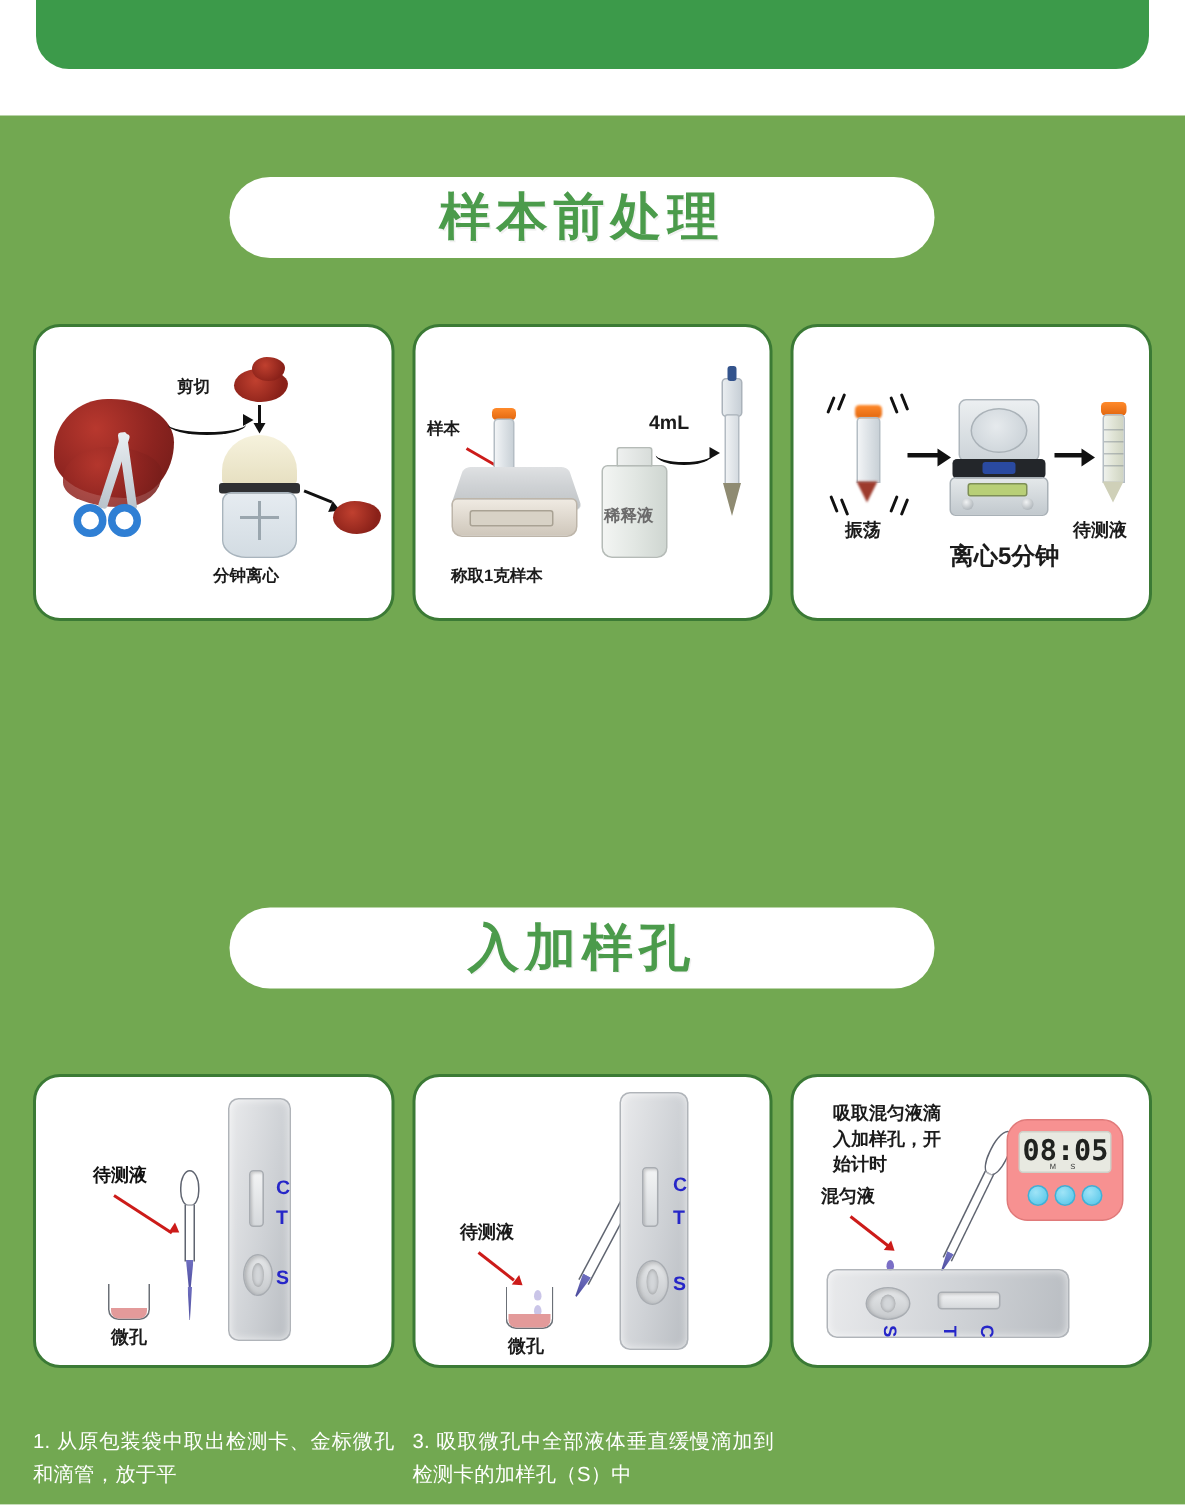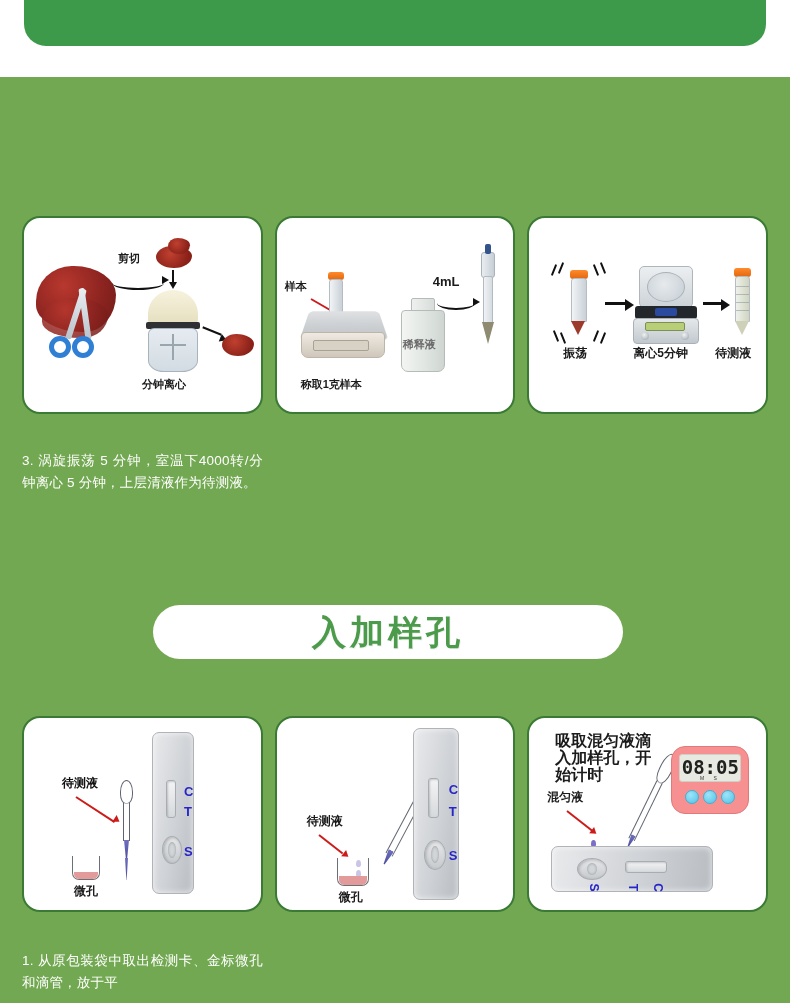--- a/index.html
+++ b/index.html
@@ -221,20 +221,23 @@
 <body>
 
 <div class="page">
 
   <div class="top-banner">
     
   </div>
 
   <div class="green-body"></div>
 
+  <div class="pill" id="pill1">
+    <span class="pill-text">样本前处理</span>
+  </div>
 
   <div class="card-row" id="row1">
 
     <div class="card">
       <div class="scene">
 
         <div class="meat" style="left:12px; top:48px; width:80px; height:66px;"></div>
         <div class="meat" style="left:18px; top:80px; width:66px; height:40px; opacity:.85;"></div>
 
         <div class="sc-blade" style="left:49px; top:70px; width:6px; height:52px; transform:rotate(18deg);"></div>
@@ -316,39 +319,38 @@
         <div class="arrowhead" style="left:96px; top:81px; border-left-width:9px; border-top-width:6px; border-bottom-width:6px;"></div>
 
         <div class="cf-top" style="left:110px; top:48px; width:54px; height:42px;"></div>
         <div class="cf-disc" style="left:118px; top:54px; width:38px; height:30px;"></div>
         <div class="cf-blackband" style="left:106px; top:88px; width:62px; height:13px;"></div>
         <div class="cf-screen" style="left:126px; top:90px; width:22px; height:8px;"></div>
         <div class="cf-base" style="left:104px; top:100px; width:66px; height:26px;"></div>
         <div class="cf-panel" style="left:116px; top:104px; width:40px; height:9px;"></div>
         <div class="cf-knob" style="left:112px; top:114px; width:8px; height:8px;"></div>
         <div class="cf-knob" style="left:152px; top:114px; width:8px; height:8px;"></div>
-        <div class="lbl" style="left:104px; top:128px; font-size:12px;">离心5分钟</div>
+        <div class="lbl" style="left:104px; top:144px; font-size:16px;">离心5分钟</div>
 
         <div class="arr-line" style="left:174px; top:84px; width:20px; height:3px;"></div>
         <div class="arrowhead" style="left:192px; top:81px; border-left-width:9px; border-top-width:6px; border-bottom-width:6px;"></div>
 
         <div class="tube-cap" style="left:205px; top:50px; width:17px; height:9px;"></div>
         <div class="tube-body" style="left:206px; top:58px; width:15px; height:46px; background:linear-gradient(90deg,#eef1ec,#dfe3d4 50%,#cfd4c2);"></div>
         <div class="tube-grad" style="left:207px; top:68px; width:13px;"></div>
         <div class="tube-grad" style="left:207px; top:76px; width:13px;"></div>
         <div class="tube-grad" style="left:207px; top:84px; width:13px;"></div>
         <div class="tube-grad" style="left:207px; top:92px; width:13px;"></div>
         <div class="tube-tip" style="left:206px; top:103px; border-top:14px solid #cfd0b8; border-left-width:7.5px; border-right-width:7.5px;"></div>
         <div class="lbl" style="left:186px; top:128px; font-size:12px;">待测液</div>
       </div>
     </div>
   </div>
 
   <div class="caption-row" id="cap1">
-    <div class="caption">3.  涡旋振荡 5 分钟，室温下4000转/分钟离心 5 分钟，上层清液作为待测液。</div>
   </div>
 
   <div class="pill" id="pill2">
     <span class="pill-text">入加样孔</span>
   </div>
 
   <div class="card-row" id="row2">
 
     <div class="card">
       <div class="scene">
@@ -399,21 +401,21 @@
         <div class="cass-well" style="left:147px; top:122px; width:22px; height:30px;"></div>
         <div class="cass-well-inner" style="left:154px; top:128px; width:8px; height:17px;"></div>
         <div class="lbl blue" style="left:172px; top:64px; font-size:13px;">C</div>
         <div class="lbl blue" style="left:172px; top:86px; font-size:13px;">T</div>
         <div class="lbl blue" style="left:172px; top:130px; font-size:13px;">S</div>
       </div>
     </div>
 
     <div class="card">
       <div class="scene">
-        <div class="lbl" style="left:26px; top:16px; font-size:16px; white-space:pre; line-height:17px;font-family:Liberation Mono, monospace;">吸取混匀液滴
+        <div class="lbl" style="left:26px; top:16px; font-size:12px; white-space:pre; line-height:17px;">吸取混匀液滴
 入加样孔，开
 始计时</div>
         <div class="lbl" style="left:18px; top:72px; font-size:12px;">混匀液</div>
         <div class="red-arrow-line" style="left:38px; top:92px; width:32px; transform:rotate(38deg);"></div>
         <div class="red-arrow-head" style="left:62px; top:110px; transform:rotate(38deg);"></div>
 
         <div style="position:absolute; left:82px; top:18px; width:40px; height:108px; transform:rotate(26deg); transform-origin:bottom left;">
           <div class="drop-bulb" style="left:10px; top:0; width:13px; height:32px;"></div>
           <div class="drop-stem" style="left:13px; top:31px; width:7px; height:64px;"></div>
           <div class="drop-fill" style="left:14px; top:90px; width:5px; height:14px; clip-path:polygon(0 0,100% 0,58% 100%,42% 100%);"></div>
@@ -437,15 +439,16 @@
         <div class="timer-ms" style="left:150px; top:57px; width:62px;">M S</div>
         <div class="timer-btn" style="left:156px; top:72px; width:14px; height:14px;"></div>
         <div class="timer-btn" style="left:174px; top:72px; width:14px; height:14px;"></div>
         <div class="timer-btn" style="left:192px; top:72px; width:14px; height:14px;"></div>
       </div>
     </div>
   </div>
 
   <div class="caption-row" id="cap2">
     <div class="caption">1.  从原包装袋中取出检测卡、金标微孔和滴管，放于平</div>
+    <div class="caption">3. 吸取微孔中全部液体垂直缓慢滴加到检测卡的加样孔（S）中</div>
   </div>
 
 </div>
 
 </body></html>

